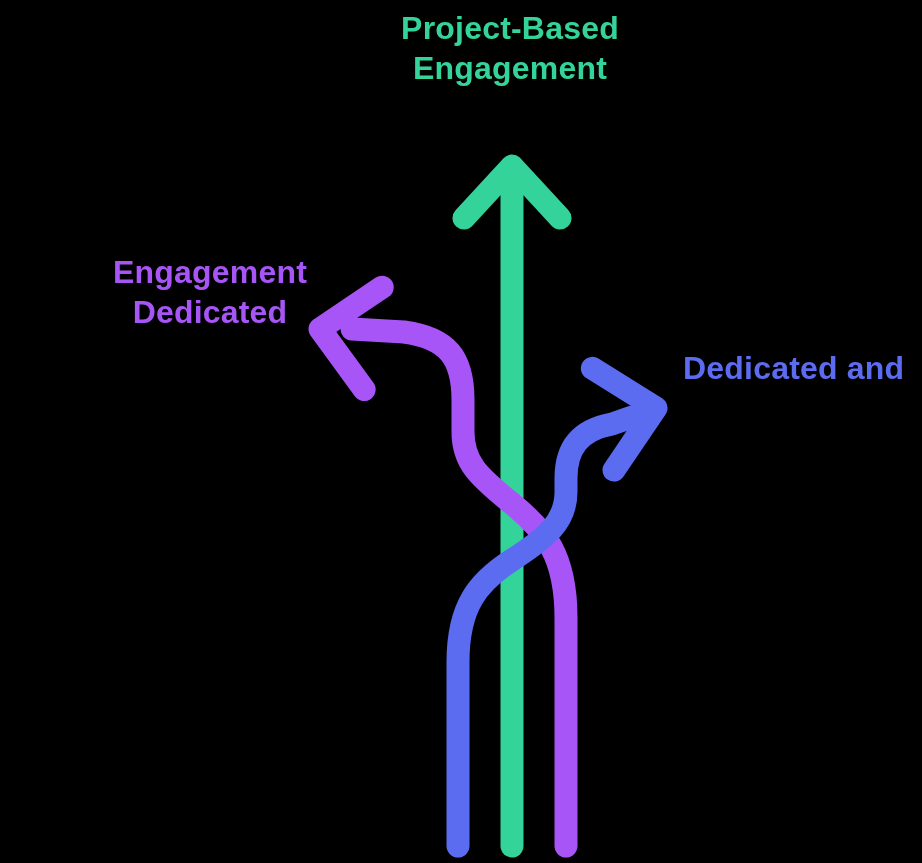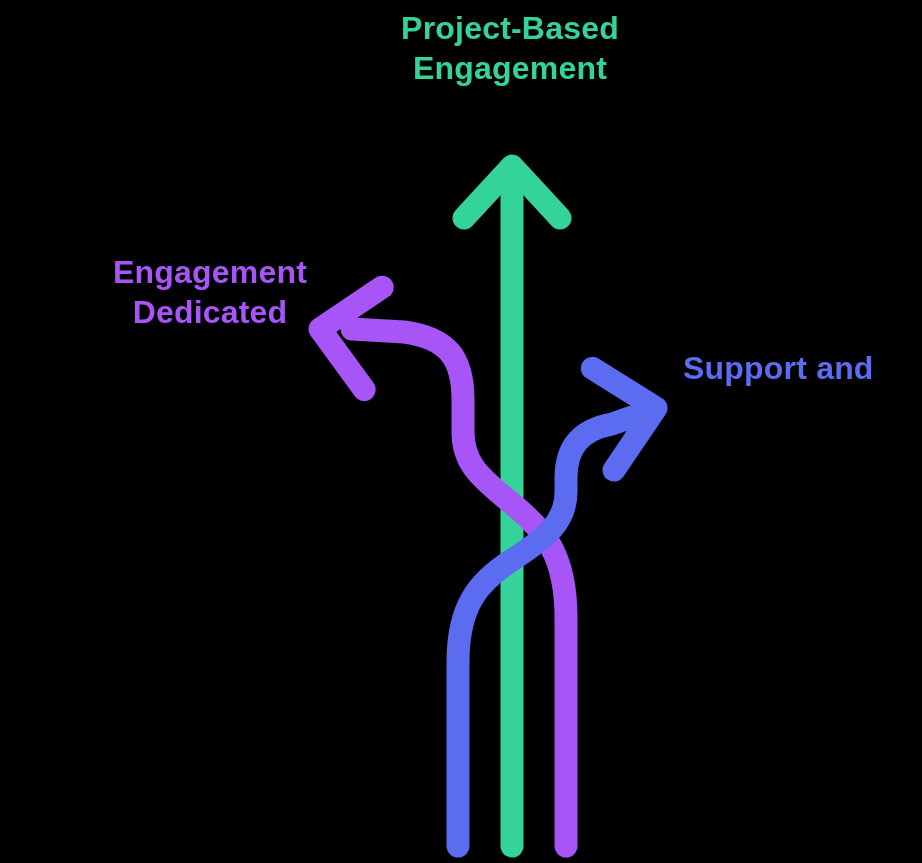--- a/index.html
+++ b/index.html
@@ -85,16 +85,16 @@
     <div>Project-Based</div>
     <div>Engagement</div>
   </div>
 
   <div class="label label-left" style="color: rgb(168, 85, 247);">
     <div>Engagement</div>
     <div>Dedicated</div>
   </div>
 
   <div class="label label-right" style="color: rgb(91, 108, 240);">
-    <div>Support and</div>
+    <div>Dedicated and</div>
   </div>
 
 </div>
 
 </body></html>

